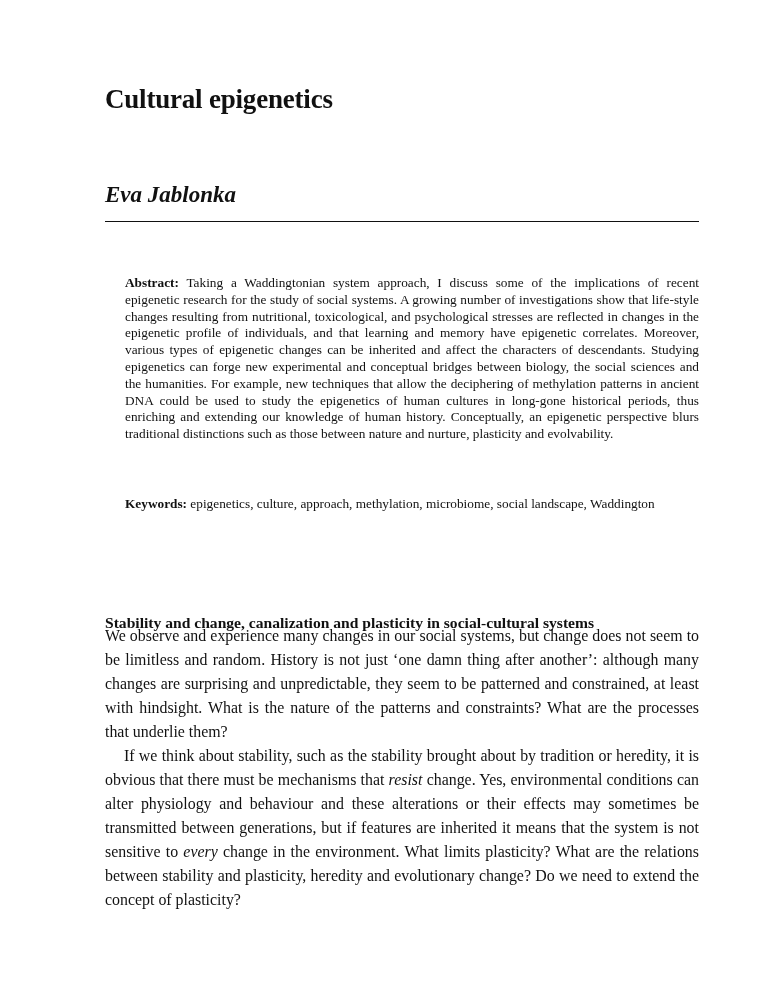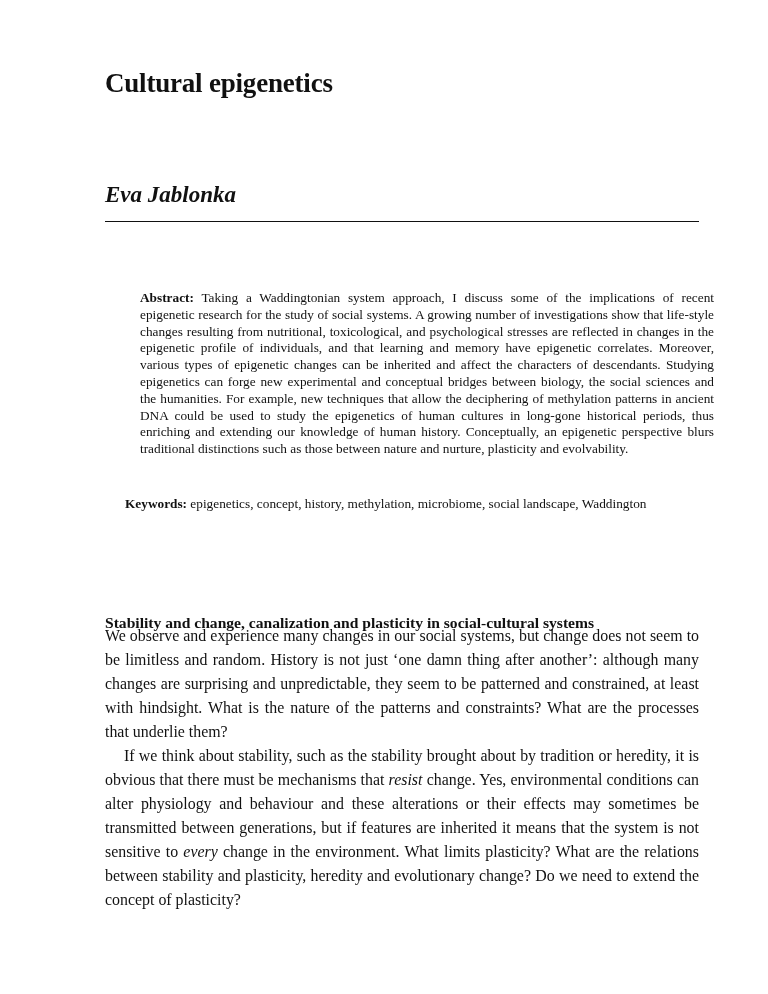--- a/index.html
+++ b/index.html
@@ -1,41 +1,41 @@
 <!DOCTYPE html>
 <html><head>
 <meta charset="utf-8">
 <style>
   html, body { margin: 0; padding: 0; background: #ffffff; }
   body { width: 768px; height: 994px; position: relative; overflow: hidden; font-family: "Liberation Serif", "DejaVu Serif", serif; color: #111; }
   .page { position: absolute; left: 105px; top: 0; width: 594px; }
-  .title { position: absolute; top: 68px; left: 0; font-size: 27px; font-weight: bold; letter-spacing: -0.2px; margin: 0; white-space: nowrap; }
+  .title { position: absolute; top: 84px; left: 0; font-size: 27px; font-weight: bold; letter-spacing: -0.2px; margin: 0; white-space: nowrap; }
   .author { position: absolute; top: 182px; left: 0; font-size: 23px; font-weight: bold; font-style: italic; margin: 0; white-space: nowrap; }
   .rule { position: absolute; top: 221px; left: 0; width: 594px; height: 0; border-top: 1.5px solid #111; }
-  .abstract { position: absolute; top: 275px; left: 20px; width: 574px; font-size: 13.3px; line-height: 16.8px; text-align: justify; margin: 15px; }
+  .abstract { position: absolute; top: 275px; left: 20px; width: 574px; font-size: 13.3px; line-height: 16.8px; text-align: justify; margin: 0; }
   .abstract b, .keywords b { font-weight: bold; }
   .keywords { position: absolute; top: 496px; left: 20px; width: 574px; font-size: 13.3px; line-height: 16.8px; text-align: justify; margin: 0; }
   .section-heading { position: absolute; top: 614px; left: 0; width: 600px; font-size: 15.6px; font-weight: bold; margin: 0; white-space: nowrap; }
   .body-text { position: absolute; top: 624px; left: 0; width: 594px; font-size: 15.9px; line-height: 24px; margin: 0; }
   .body-text p { margin: 0; text-align: justify; hyphens: manual; }
   .body-text p + p { text-indent: 19px; }
   .footer { position: absolute; top: 923px; left: 0; width: 600px; font-size: 10.6px; line-height: 11.2px; margin: 0; }
   .footer div { white-space: nowrap; }
 </style>
 </head>
 <body>
 
 <div class="page">
   <h1 class="title">Cultural epigenetics</h1>
   <h2 class="author">Eva Jablonka</h2>
   <div class="rule"></div>
 
   <p class="abstract"><b>Abstract:</b><span> Taking a Waddingtonian system approach, I discuss some of the implications of recent epigenetic research for the study of social systems. A growing number of in­vestigations show that life-style changes resulting from nutritional, toxicological, and psychological stresses are reflected in changes in the epigenetic profile of individuals, and that learning and memory have epigenetic correlates. Moreover, various types of epigenetic changes can be inherited and affect the characters of descendants. Studying epigenetics can forge new experimental and conceptual bridges between biology, the social sciences and the humanities. For example, new techniques that allow the deci­phering of methylation patterns in ancient DNA could be used to study the epigenetics of human cultures in long-gone historical periods, thus enriching and extending our knowledge of human history. Conceptually, an epigenetic perspective blurs traditional distinctions such as those between nature and nurture, plasticity and evolvability.</span></p>
 
-  <p class="keywords"><b>Keywords:</b><span> epigenetics, concept, history, methylation, microbiome, social landscape, Waddington</span></p>
+  <p class="keywords"><b>Keywords:</b><span> epigenetics, culture, approach, methylation, microbiome, social landscape, Waddington</span></p>
 
   <h3 class="section-heading">Stability and change, canalization and plasticity in social-cultural systems</h3>
 
   <div class="body-text">
     <p>We observe and experience many changes in our social systems, but change does not seem to be limitless and random. History is not just ‘one damn thing after another’: although many changes are surprising and unpredictable, they seem to be patterned and constrained, at least with hindsight. What is the nature of the patterns and constraints? What are the processes that underlie them?</p>
     <p><span>If we think about stability, such as the stability brought about by tradition or heredity, it is obvious that there must be mechanisms that </span><i>resist</i><span> change. Yes, en­vironmental conditions can alter physiology and behaviour and these alterations or their effects may sometimes be transmitted between generations, but if fea­tures are inherited it means that the system is not sensitive to </span><i>every</i><span> change in the environment. What limits plasticity? What are the relations between stability and plasticity, heredity and evolutionary change? Do we need to extend the concept of plasticity?</span></p>
   </div>
 
   <div class="footer">
   </div>

